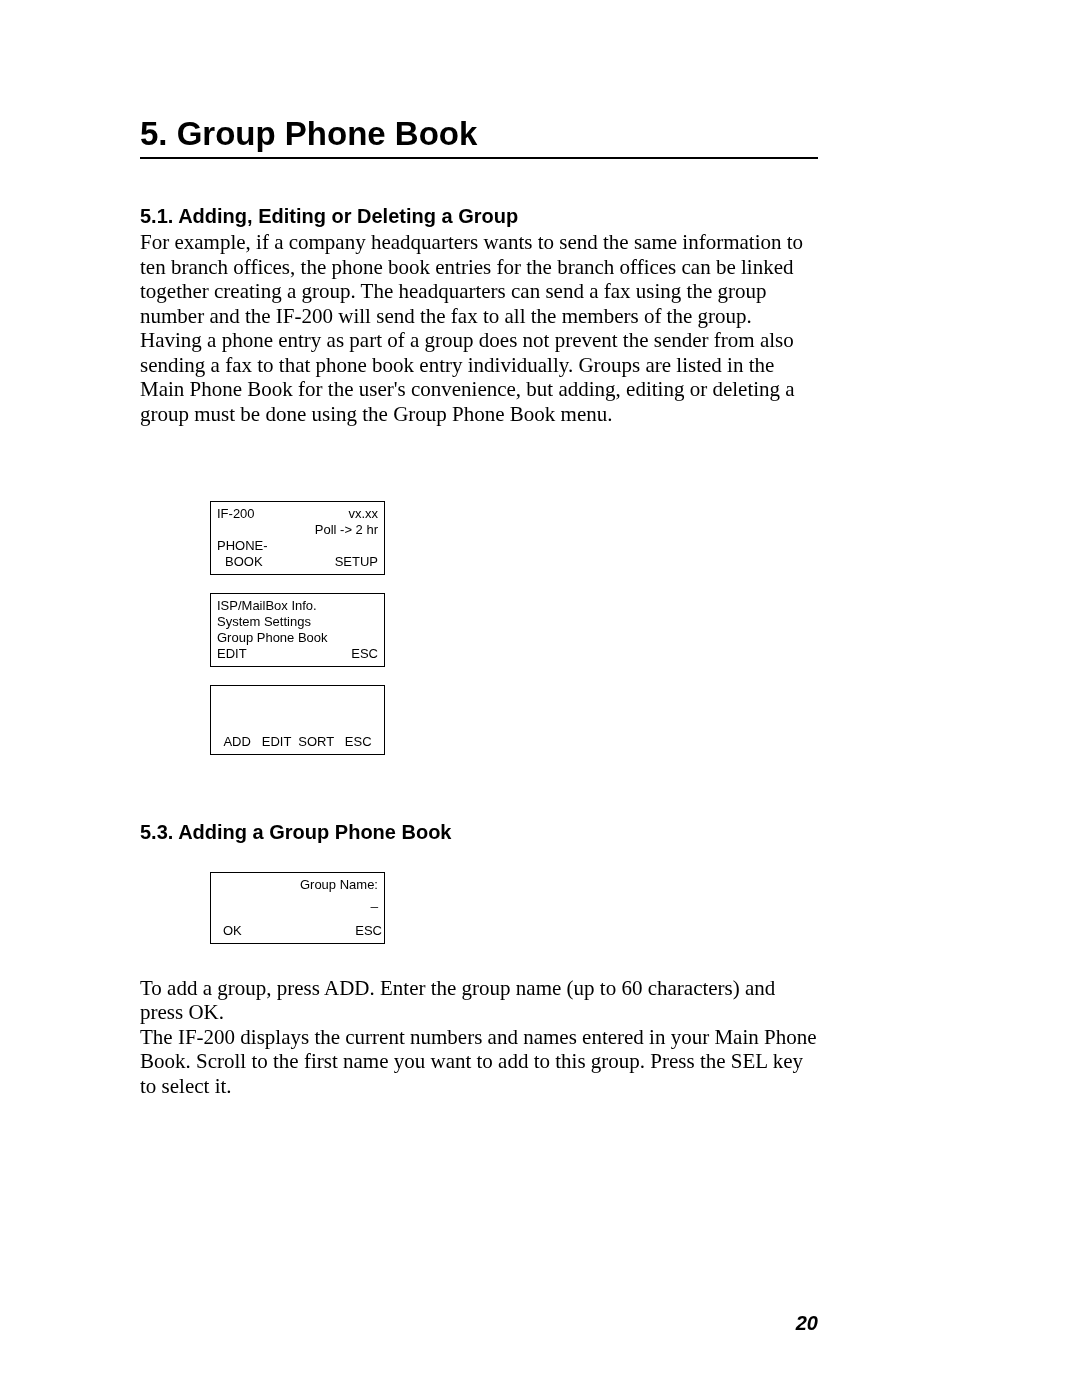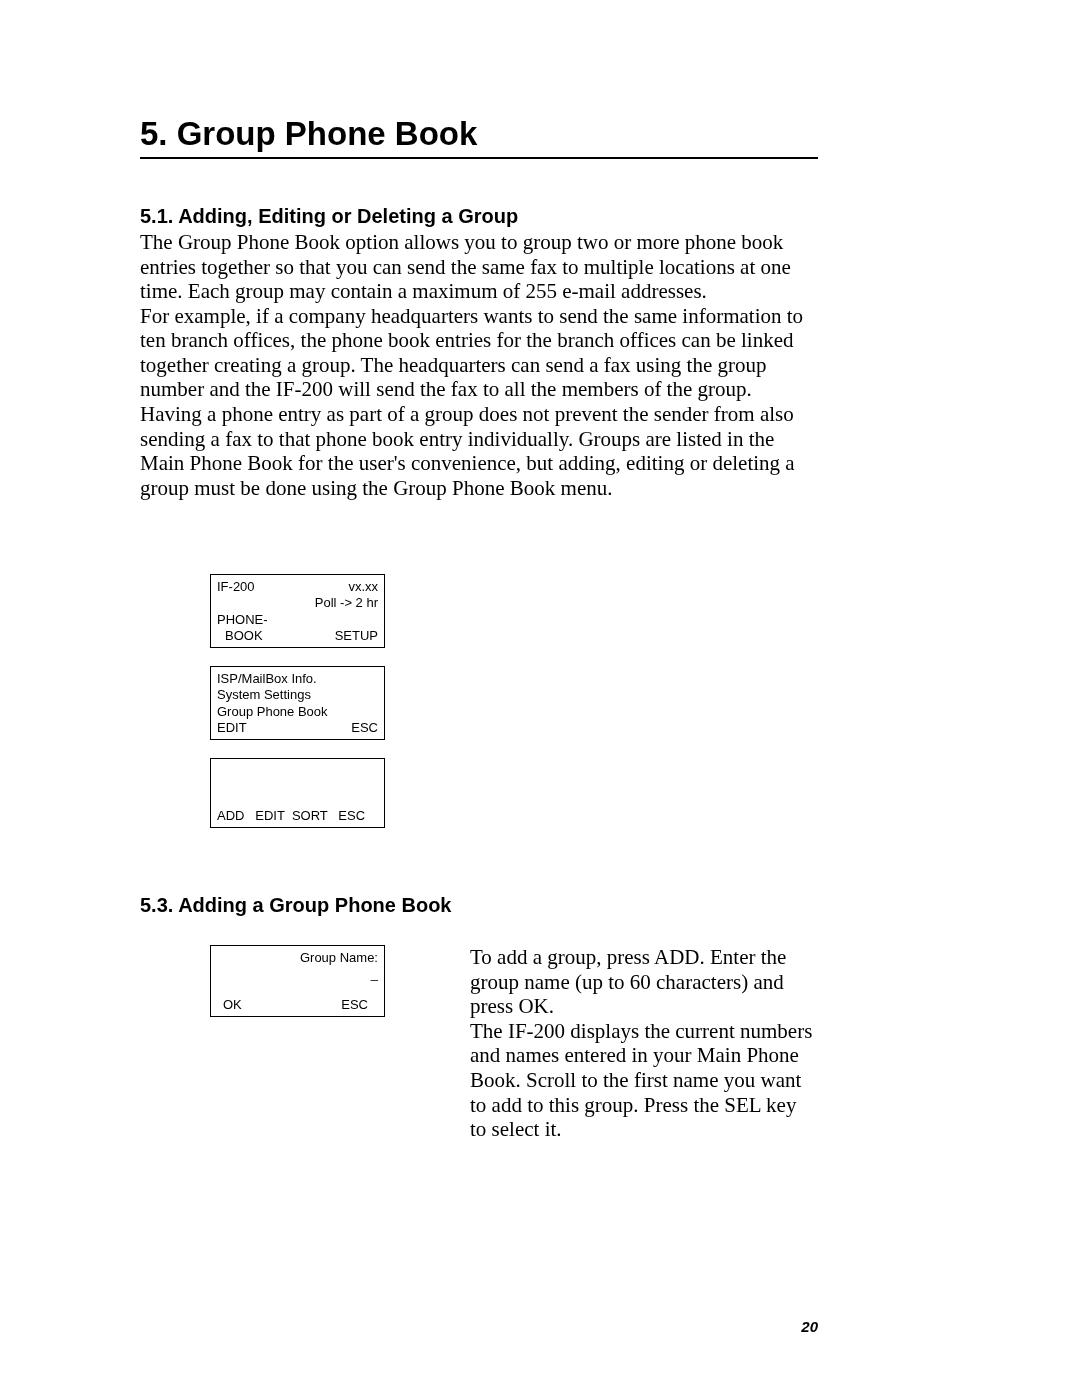--- a/index.html
+++ b/index.html
@@ -37,20 +37,21 @@
     line-height: 1.17;
     margin: 0;
     text-align: left;
   }
   .gap-large { height: 48px; }
   .gap-med   { height: 26px; }
   .two-col {
     display: flex;
     align-items: flex-start;
     gap: 0;
+    flex-direction: column;
   }
   .left-col {
     width: 330px;
     flex: none;
     padding-left: 70px;
     box-sizing: border-box;
   }
   .right-col {
     flex: 1;
   }
@@ -59,42 +60,41 @@
     width: 175px;
     font-family: Arial, Helvetica, sans-serif;
     font-size: 13px;
     line-height: 1.25;
     padding: 4px 6px 3px 6px;
     box-sizing: border-box;
     margin-bottom: 18px;
     background: #fff;
   }
   .sb-row { display:flex; justify-content: space-between; }
-  .sb-line { white-space: pre; }
+  .sb-line { white-space: pre; text-align: center; }
   .footer-num {
     position: absolute;
     right: 130px;
     bottom: 62px;
     font-family: Arial, Helvetica, sans-serif;
     font-style: italic;
     font-weight: bold;
-    font-size: 15px;
+    font-size: 20px;
     text-align: right;
   }
 </style>
 </head>
 <body>
 
 <div class="page">
 
   <h1 class="chapter-title">5.  Group Phone Book</h1>
   <hr class="rule">
 
   <h2 class="section-head">5.1.  Adding, Editing or Deleting a Group</h2>
-  <p class="body-text">The Group Phone Book option allows you to group two or more phone book entries together so that you can send the same fax to multiple locations at one time.  Each group may contain a maximum of 255 e-mail addresses.</p>
   <p class="body-text">For example, if a company headquarters wants to send the same information to ten branch offices, the phone book entries for the branch offices can be linked together creating a group. The headquarters can send a fax using the group number and the IF-200 will send the fax to all the members of the group. Having a phone entry as part of a group does not prevent the sender from also sending a fax to that phone book entry individually. Groups are listed in the Main Phone Book for the user's convenience, but adding, editing or deleting a group must be done using the Group Phone Book menu.</p>
 
   <div class="gap-large"></div>
 
   <div class="gap-med"></div>
   <div class="two-col">
     <div class="left-col">
 
       <div class="screen-box">
         <div class="sb-row">
@@ -131,21 +131,21 @@
   <div class="gap-large"></div>
 
   <h2 class="section-head">5.3.  Adding a Group Phone Book</h2>
   <div class="gap-med"></div>
   <div class="two-col">
     <div class="left-col">
 
       <div class="screen-box" style="height:72px; position:relative;text-align:right;">
         <div>Group Name:</div>
         <div>_</div>
-        <div class="sb-row" style="position:absolute; bottom:3px; left:6px; right:16px;">
+        <div class="sb-row" style="position:absolute; bottom:3px; left:6px; right:2px;">
           <span style="padding-left:6px">OK</span>
           <span>ESC</span>
         </div>
       </div>
       <div style="height:14px;"></div>
 
     </div>
     <div class="right-col">
       <p class="body-text">To add a group, press ADD. Enter the group name (up to 60 characters) and press OK.</p>
       <p class="body-text">The IF-200 displays the current numbers and names entered in your Main Phone Book. Scroll to the first name you want to add to this group. Press the SEL key to select it.</p>

